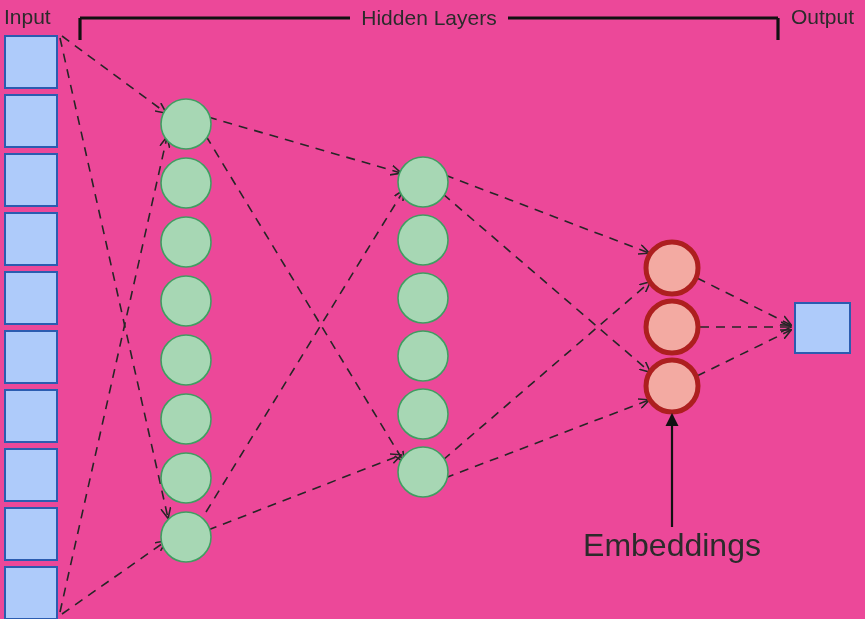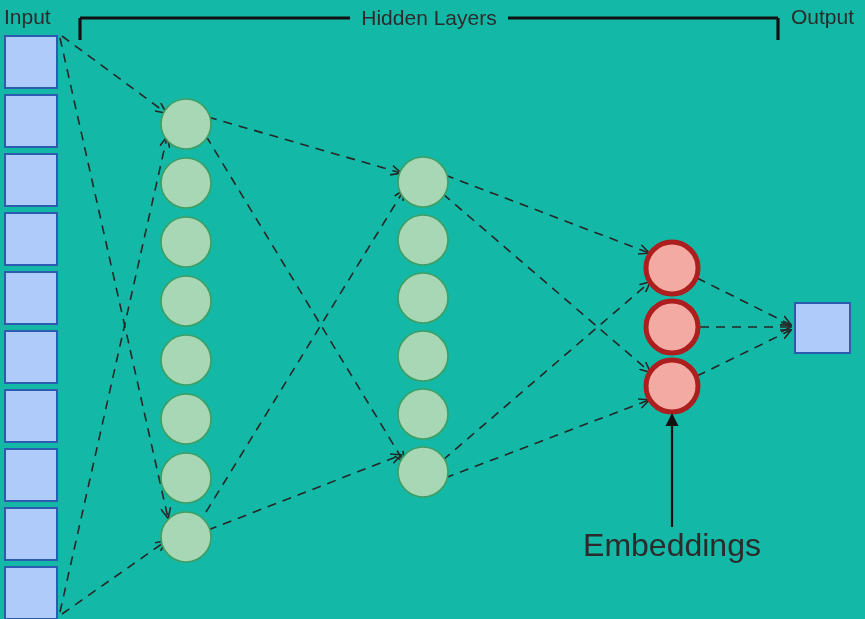--- a/index.html
+++ b/index.html
@@ -8,21 +8,21 @@
     background: #ffffff;
   }
   body {
     font-family: "Liberation Sans", sans-serif;
     -webkit-font-smoothing: antialiased;
   }
   #canvas {
     position: relative;
     width: 865px;
     height: 619px;
-    background: #14b8a6;
+    background: #ec4899;
     overflow: hidden;
   }
   #diagram-svg {
     position: absolute;
     left: 0;
     top: 0;
     width: 865px;
     height: 619px;
     display: block;
   }

